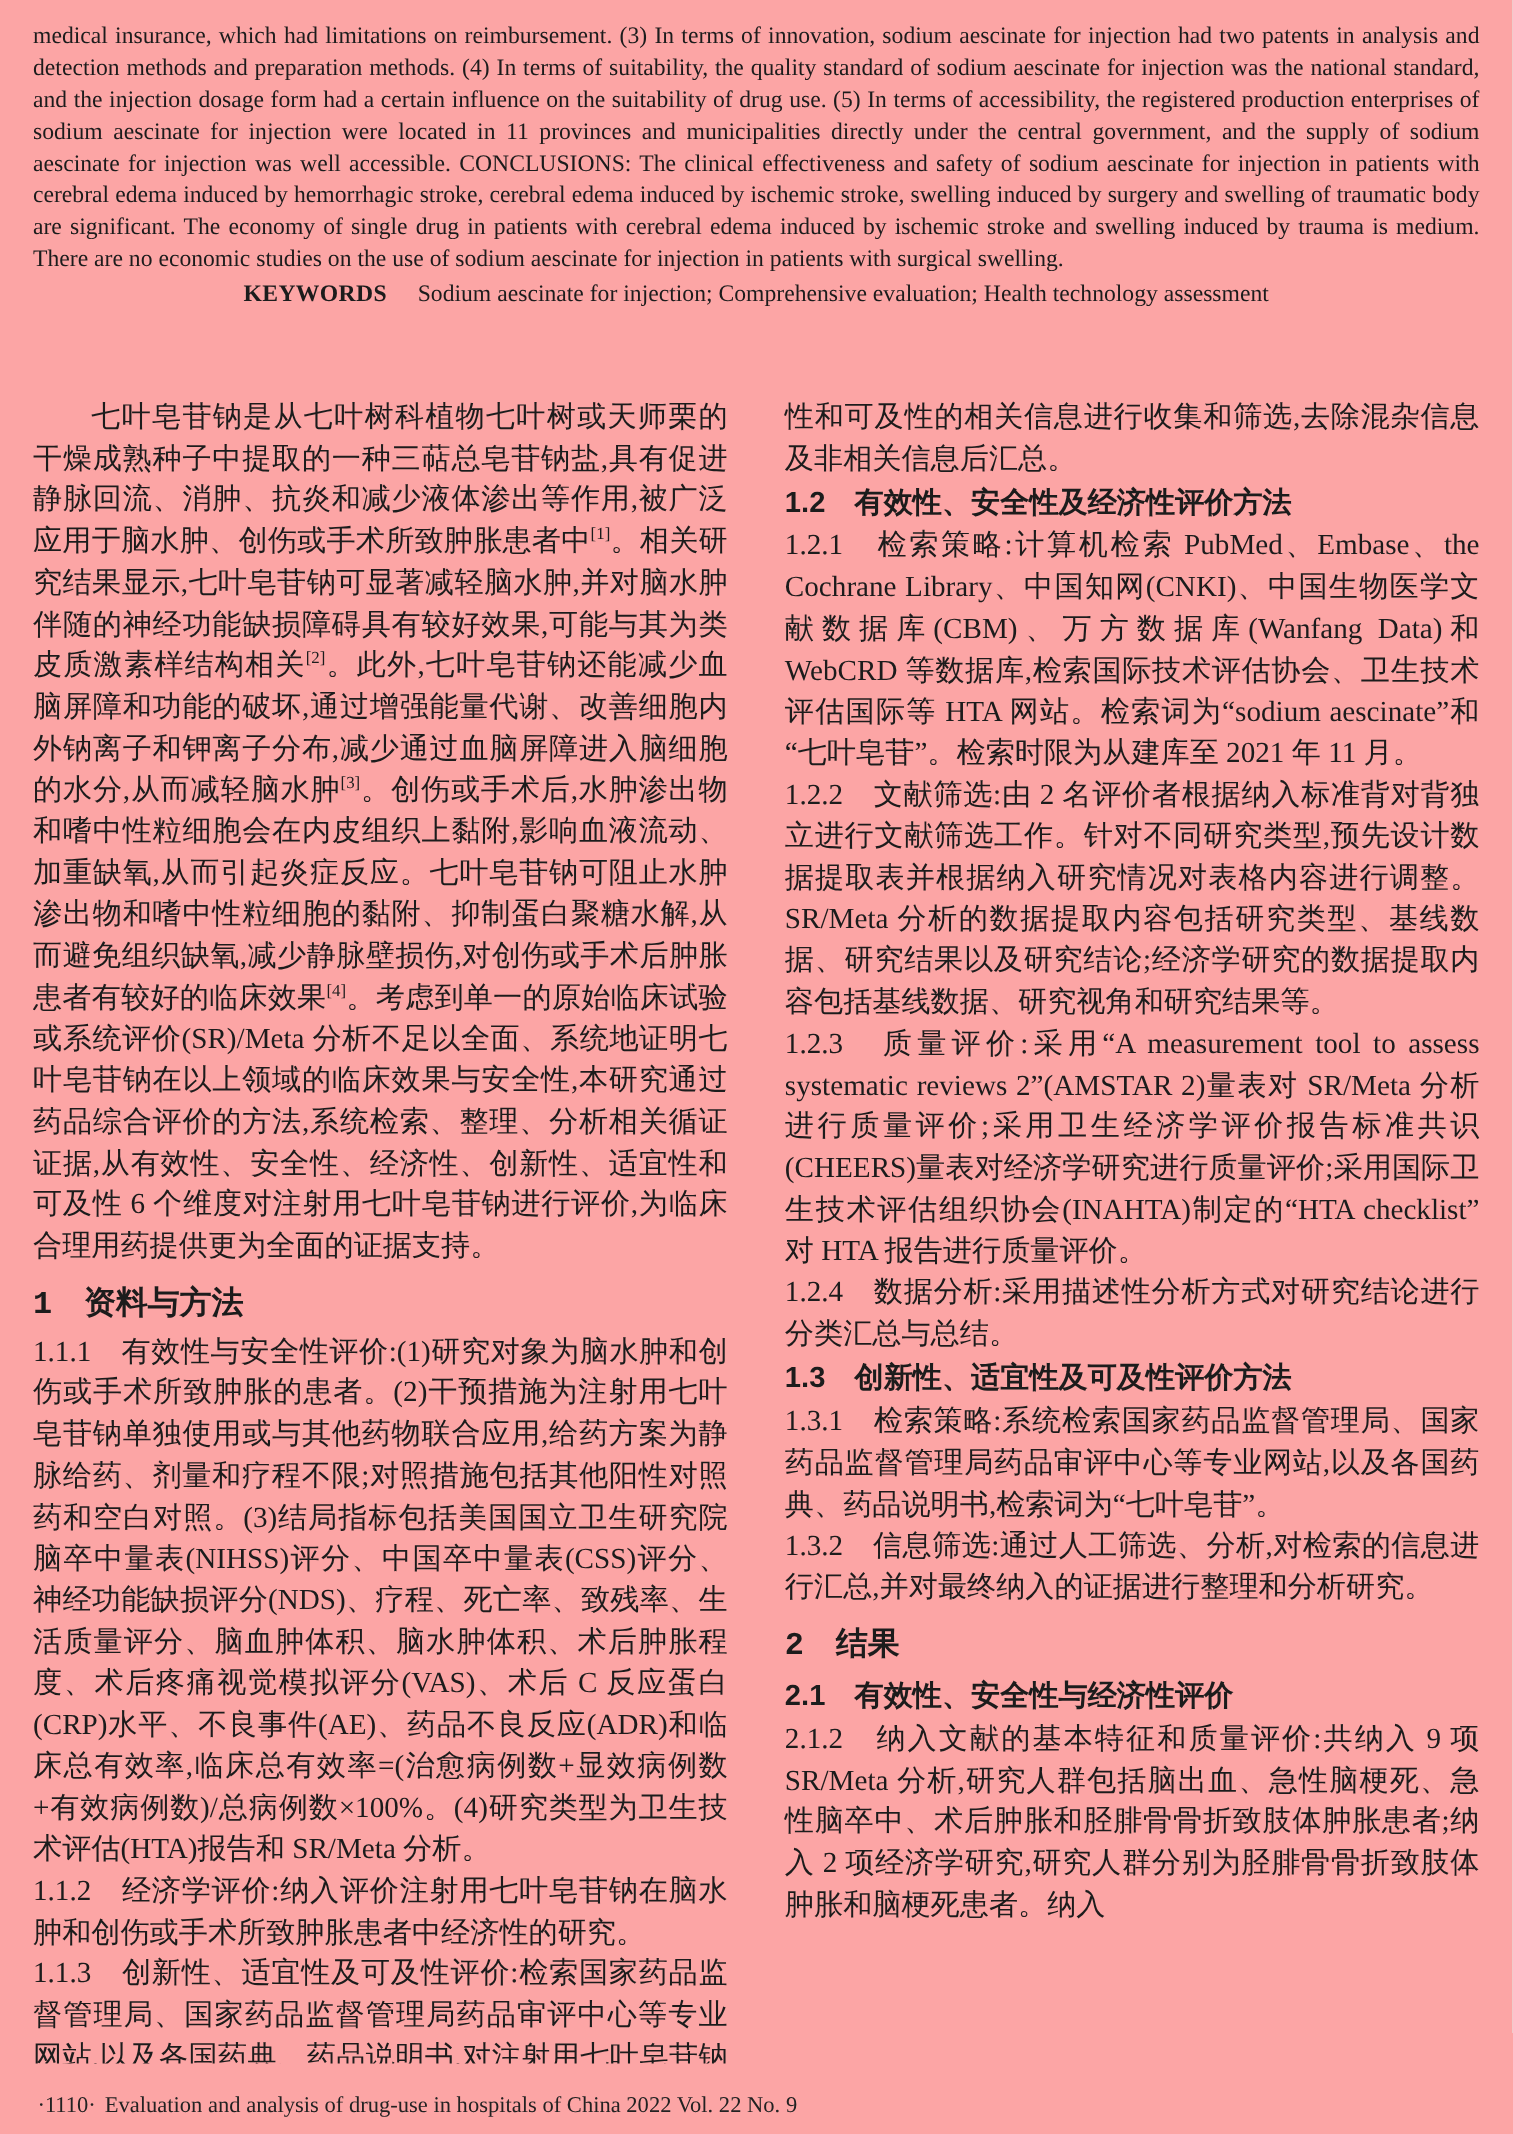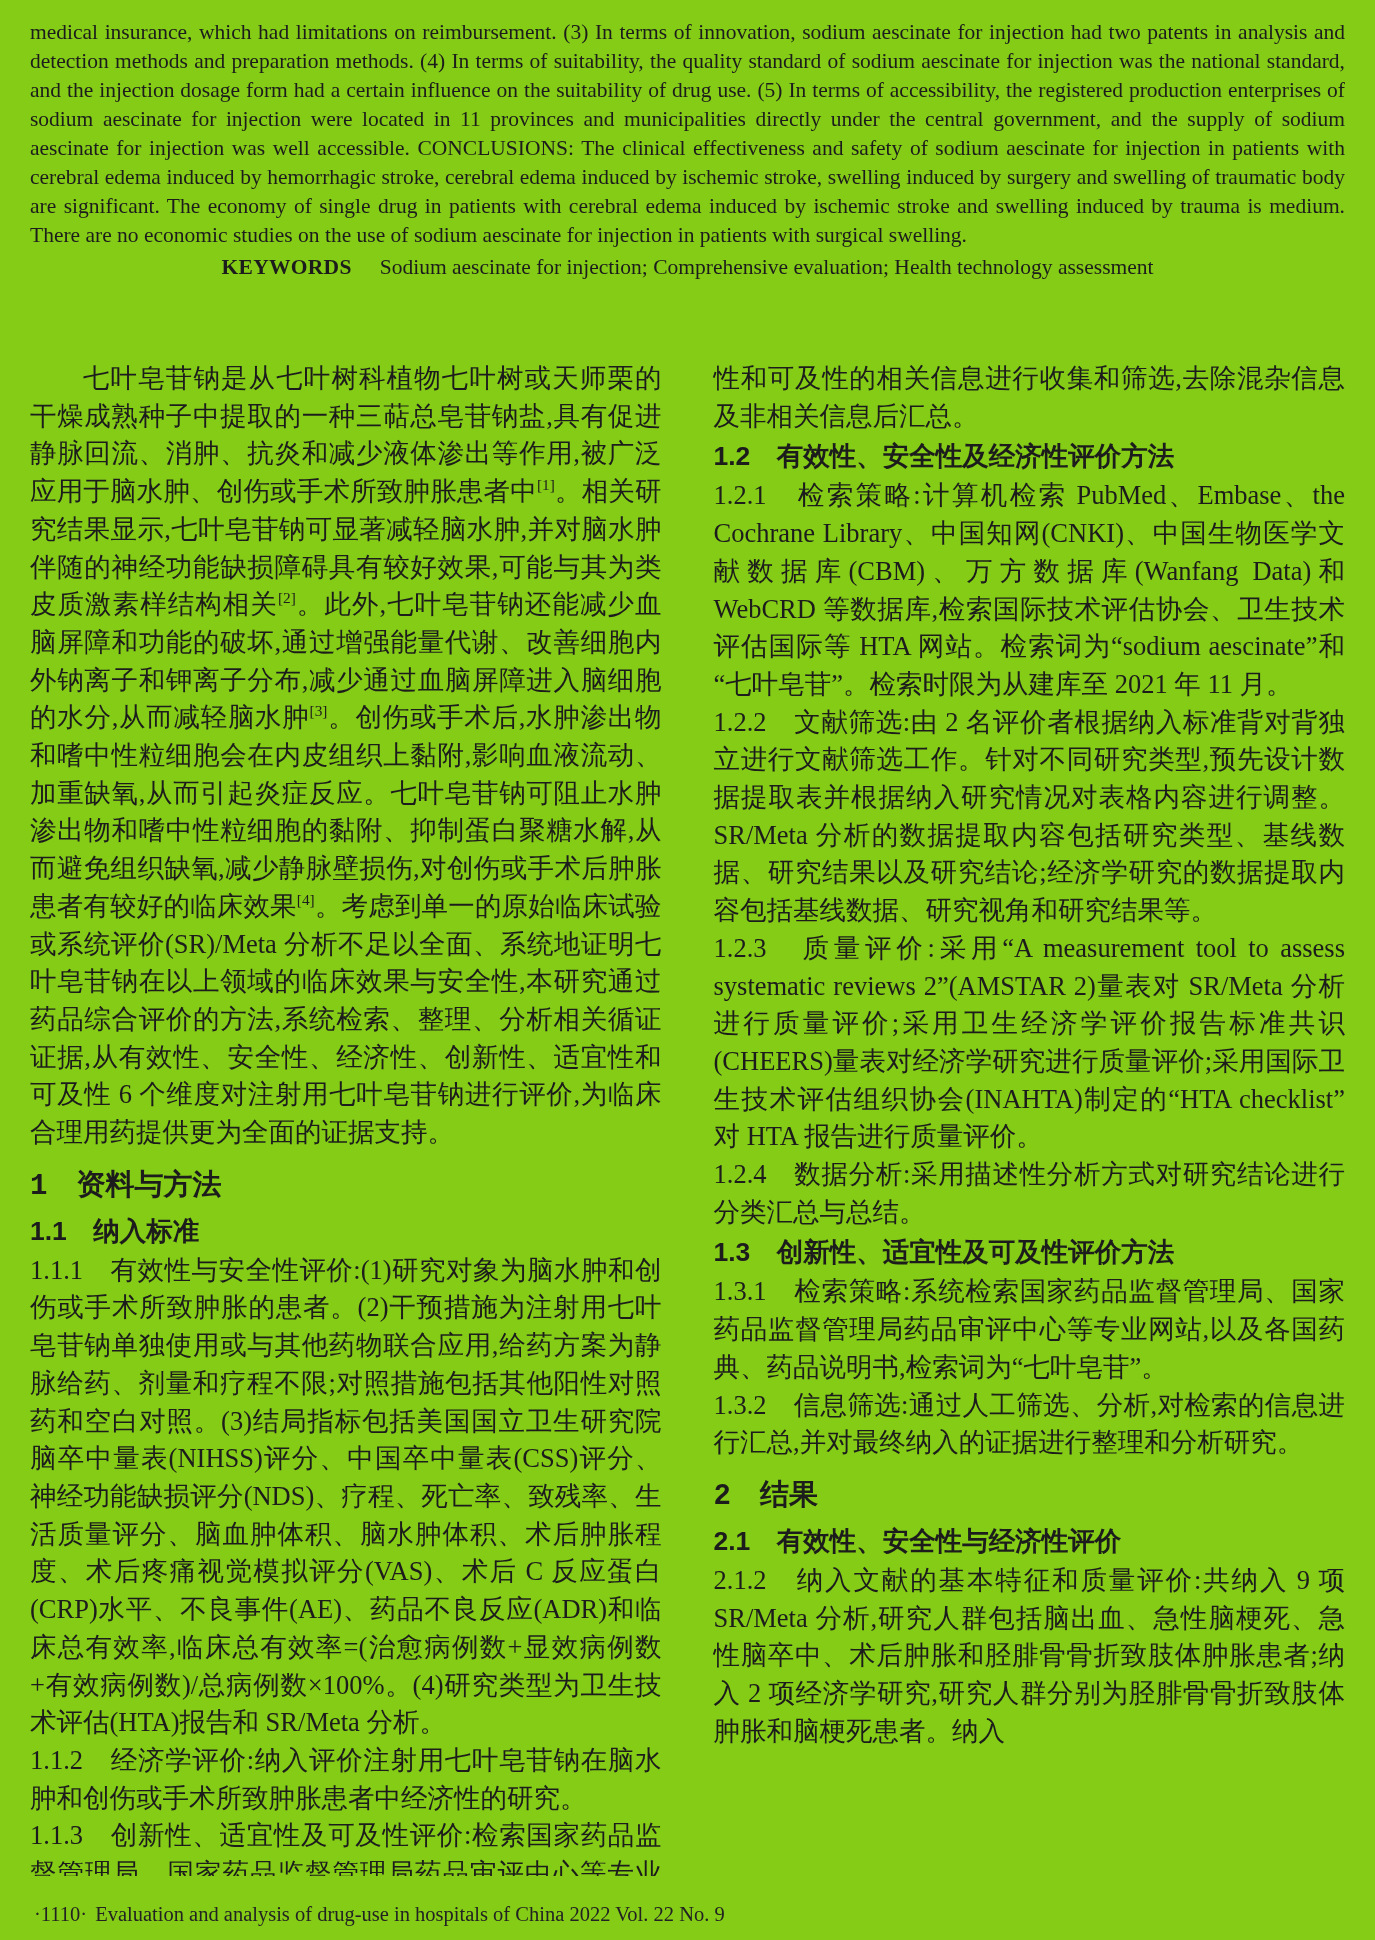--- a/index.html
+++ b/index.html
@@ -1,19 +1,19 @@
 <!DOCTYPE html>
 <html lang="zh"><head>
 <meta charset="utf-8">
 <style>
   * { margin:0; padding:0; box-sizing:border-box; }
   html,body { background:#e8e8e8; }
   .page {
     width:1375px; height:1940px; position:relative; margin:0 auto;
-    background:#84cc16; color:#1c1c1c; overflow:hidden;
+    background:#fca5a5; color:#1c1c1c; overflow:hidden;
   }
   .abstract-block {
     position:absolute; top:18px; left:30px; right:30px;
     font-family:"Liberation Serif", serif;
     font-size:21.5px; line-height:29px; text-align:justify;
   }
   .keywords-line { margin-top:3px; text-align:center; }
   .keywords-label { font-weight:bold; margin-right:28px; letter-spacing:0.3px; }
   .columns {
     position:absolute; top:360px; left:30px; right:30px; height:1516px;
@@ -53,21 +53,20 @@
     <div class="keywords-line">
       <span class="keywords-label">KEYWORDS</span><span>Sodium aescinate for injection; Comprehensive evaluation; Health technology assessment</span>
     </div>
   </div>
 
   <div class="columns">
 
     <div class="col">
       <div class="para indent">七叶皂苷钠是从七叶树科植物七叶树或天师栗的干燥成熟种子中提取的一种三萜总皂苷钠盐,具有促进静脉回流、消肿、抗炎和减少液体渗出等作用,被广泛应用于脑水肿、创伤或手术所致肿胀患者中<sup>[1]</sup>。相关研究结果显示,七叶皂苷钠可显著减轻脑水肿,并对脑水肿伴随的神经功能缺损障碍具有较好效果,可能与其为类皮质激素样结构相关<sup>[2]</sup>。此外,七叶皂苷钠还能减少血脑屏障和功能的破坏,通过增强能量代谢、改善细胞内外钠离子和钾离子分布,减少通过血脑屏障进入脑细胞的水分,从而减轻脑水肿<sup>[3]</sup>。创伤或手术后,水肿渗出物和嗜中性粒细胞会在内皮组织上黏附,影响血液流动、加重缺氧,从而引起炎症反应。七叶皂苷钠可阻止水肿渗出物和嗜中性粒细胞的黏附、抑制蛋白聚糖水解,从而避免组织缺氧,减少静脉壁损伤,对创伤或手术后肿胀患者有较好的临床效果<sup>[4]</sup>。考虑到单一的原始临床试验或系统评价(SR)/Meta 分析不足以全面、系统地证明七叶皂苷钠在以上领域的临床效果与安全性,本研究通过药品综合评价的方法,系统检索、整理、分析相关循证证据,从有效性、安全性、经济性、创新性、适宜性和可及性 6 个维度对注射用七叶皂苷钠进行评价,为临床合理用药提供更为全面的证据支持。</div>
       <div class="h1">1　资料与方法</div>
-      <div class="h2">1.1　纳入标准</div>
       <div class="para">1.1.1　有效性与安全性评价:(1)研究对象为脑水肿和创伤或手术所致肿胀的患者。(2)干预措施为注射用七叶皂苷钠单独使用或与其他药物联合应用,给药方案为静脉给药、剂量和疗程不限;对照措施包括其他阳性对照药和空白对照。(3)结局指标包括美国国立卫生研究院脑卒中量表(NIHSS)评分、中国卒中量表(CSS)评分、神经功能缺损评分(NDS)、疗程、死亡率、致残率、生活质量评分、脑血肿体积、脑水肿体积、术后肿胀程度、术后疼痛视觉模拟评分(VAS)、术后 C 反应蛋白(CRP)水平、不良事件(AE)、药品不良反应(ADR)和临床总有效率,临床总有效率=(治愈病例数+显效病例数+有效病例数)/总病例数×100%。(4)研究类型为卫生技术评估(HTA)报告和 SR/Meta 分析。</div>
       <div class="para">1.1.2　经济学评价:纳入评价注射用七叶皂苷钠在脑水肿和创伤或手术所致肿胀患者中经济性的研究。</div>
       <div class="para">1.1.3　创新性、适宜性及可及性评价:检索国家药品监督管理局、国家药品监督管理局药品审评中心等专业网站,以及各国药典、药品说明书,对注射用七叶皂苷钠有关创新性、适宜</div>
     </div>
 
     <div class="col">
       <div class="para">性和可及性的相关信息进行收集和筛选,去除混杂信息及非相关信息后汇总。</div>
       <div class="h2">1.2　有效性、安全性及经济性评价方法</div>
       <div class="para">1.2.1　检索策略:计算机检索 PubMed、Embase、the Cochrane Library、中国知网(CNKI)、中国生物医学文献数据库(CBM)、万方数据库(Wanfang Data)和 WebCRD 等数据库,检索国际技术评估协会、卫生技术评估国际等 HTA 网站。检索词为“sodium aescinate”和“七叶皂苷”。检索时限为从建库至 2021 年 11 月。</div>
       <div class="para">1.2.2　文献筛选:由 2 名评价者根据纳入标准背对背独立进行文献筛选工作。针对不同研究类型,预先设计数据提取表并根据纳入研究情况对表格内容进行调整。SR/Meta 分析的数据提取内容包括研究类型、基线数据、研究结果以及研究结论;经济学研究的数据提取内容包括基线数据、研究视角和研究结果等。</div>

